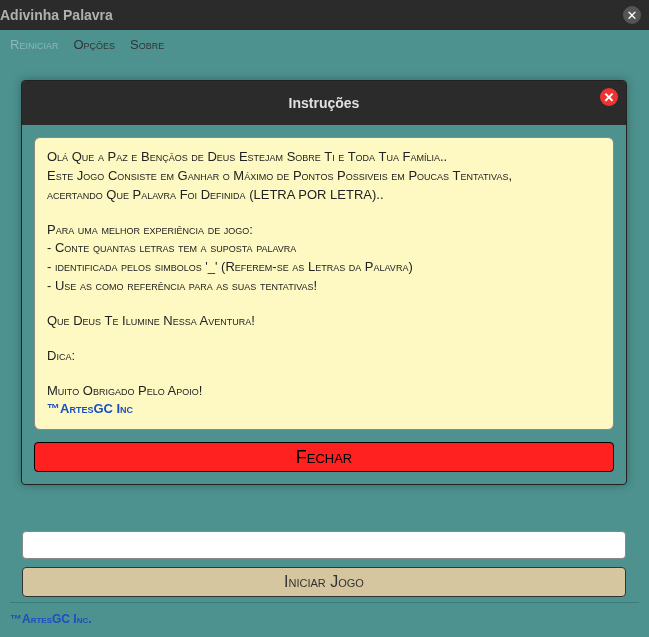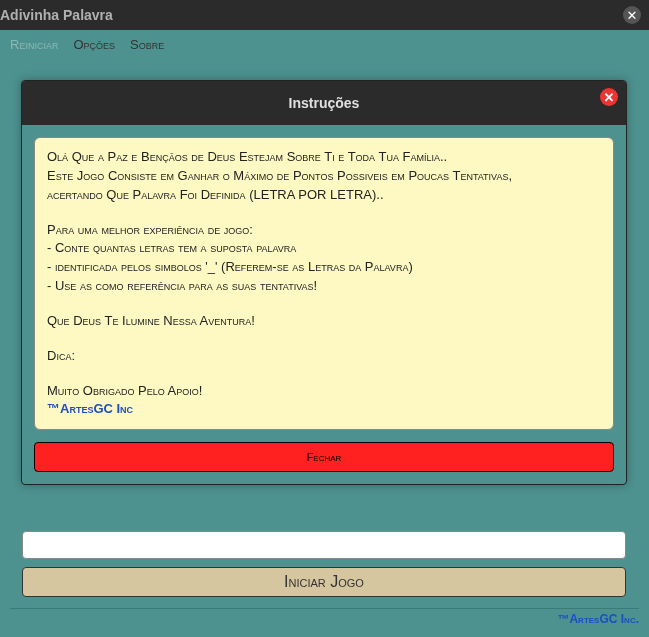--- a/index.html
+++ b/index.html
@@ -118,21 +118,21 @@
   font-weight: bold;
 }
 .close-btn {
   margin-top: 12px;
   width: 100%;
   height: 30px;
   background: #ff2020;
   border: 1px solid #000;
   border-radius: 4px;
   color: #000;
-  font-size: 11px;
+  font-size: 18px;
   font-variant: small-caps;
   cursor: pointer;
 }
 .bottom-section {
   position: absolute;
   left: 22px;
   bottom: 40px;
   width: 604px;
 }
 .input-row {
@@ -155,21 +155,21 @@
   font-size: 16px;
   font-variant: small-caps;
   cursor: pointer;
 }
 .footer {
   position: absolute;
   bottom: 10px;
   left: 10px;
   right: 10px;
   border-top: 1px solid #3a7a77;
-  text-align: right;
+  padding-top: 6px;
 }
 .footer span {
   color: #1a4fc4;
   font-size: 12px;
   font-variant: small-caps;
   font-weight: bold;
 }
 </style>
 </head>
 <body>

